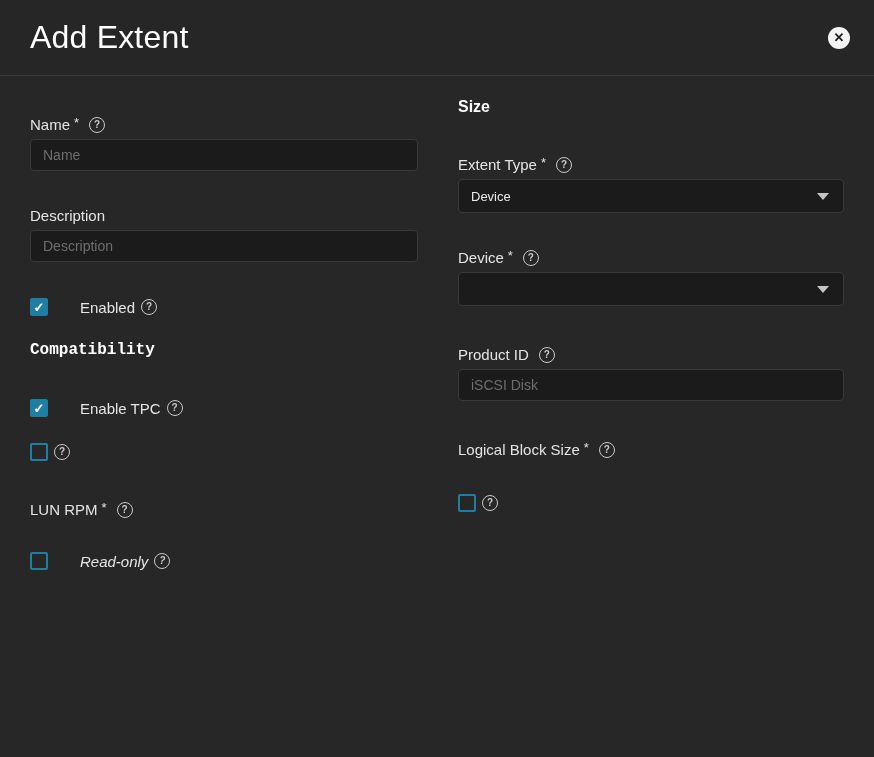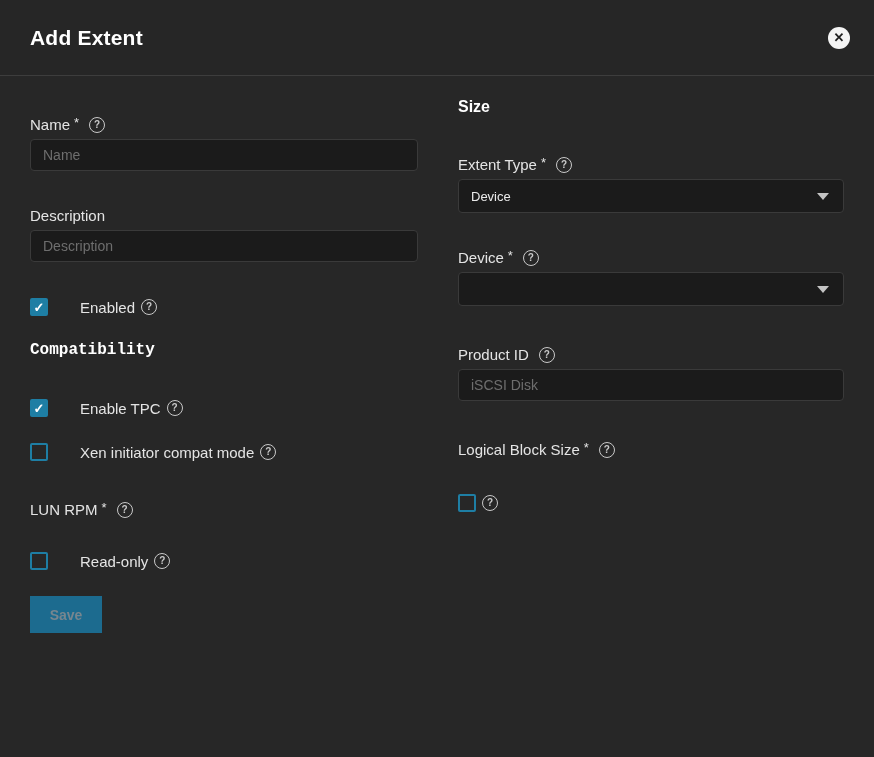--- a/index.html
+++ b/index.html
@@ -14,21 +14,21 @@
 
   
   .dialog-header {
     height: 76px; flex: 0 0 76px;
     display: flex; align-items: center; justify-content: space-between;
     padding: 0 24px 0 30px;
     border-bottom: 1px solid #3d3d3d;
     background: #262626;
   }
   .dialog-title {
-    font-size: 21px; font-weight: bold; color: #ffffff; letter-spacing: 0.2px;
+    font-size: 32px; font-weight: normal; color: #ffffff; letter-spacing: 0.2px;
   }
   .close-btn {
     width: 22px; height: 22px; border-radius: 50%;
     background: #f4f4f4; color: #1e1e1e;
     display: flex; align-items: center; justify-content: center;
     font-size: 13px; font-weight: bold; cursor: pointer; line-height: 1;
   }
 
   
   .dialog-body {
@@ -94,21 +94,21 @@
     color: #77868f; font-size: 14px; font-weight: bold;
     font-family: "Liberation Sans", sans-serif;
     cursor: default;
   }
 
   
   .mt-36 { margin-top: 36px; }
   .mt-40 { margin-top: 40px; }
   .mt-42 { margin-top: 25px; font-family: Liberation Mono, monospace; }
   .mt-26 { margin-top: 26px; }
-  .mt-34 { margin-top: 34px; }
+  .mt-34 { margin-top: 34px; font-style: italic; }
 </style>
 </head>
 <body>
 
 <div class="dialog">
 
   <div class="dialog-header">
     <div class="dialog-title">Add Extent</div>
     <div class="close-btn">✕</div>
   </div>
@@ -139,37 +139,35 @@
       <div class="section-title mt-42">Compatibility</div>
 
       <div class="check-row mt-40">
         <span class="checkbox checked">✓</span>
         <span class="check-label">Enable TPC</span>
         <span class="help-icon">?</span>
       </div>
 
       <div class="check-row mt-26">
         <span class="checkbox"></span>
-        <span class="check-label">Xen initiator compat mode</span>
         <span class="help-icon">?</span>
       </div>
 
       <div class="label-row mt-lg">
         <span class="field-label">LUN RPM</span>
         <span class="req-mark">*</span>
         <span class="help-icon">?</span>
       </div>
 
       <div class="check-row mt-34">
         <span class="checkbox"></span>
         <span class="check-label">Read-only</span>
         <span class="help-icon">?</span>
       </div>
 
-      <button class="save-btn" disabled="">Save</button>
     </div>
 
     <div class="col col-right">
 
       <div class="section-title">Size</div>
 
       <div class="label-row mt-lg">
         <span class="field-label">Extent Type</span>
         <span class="req-mark">*</span>
         <span class="help-icon">?</span>

